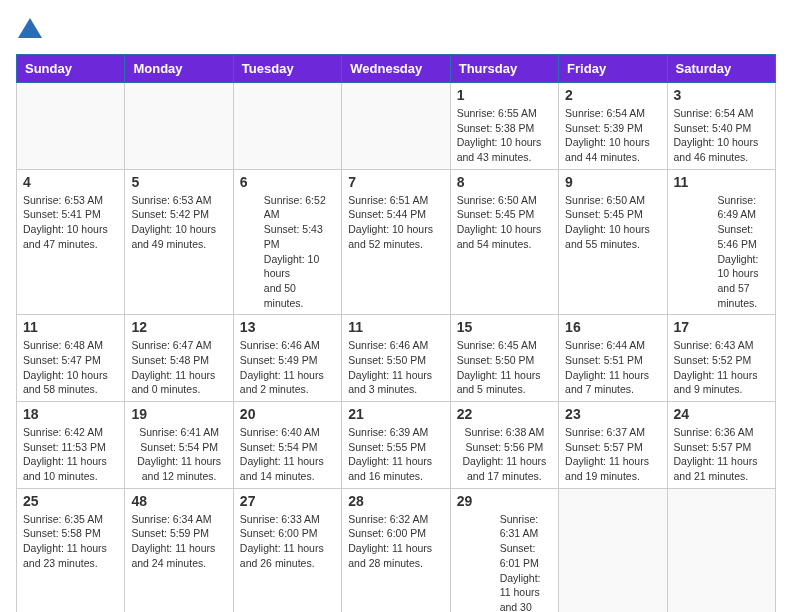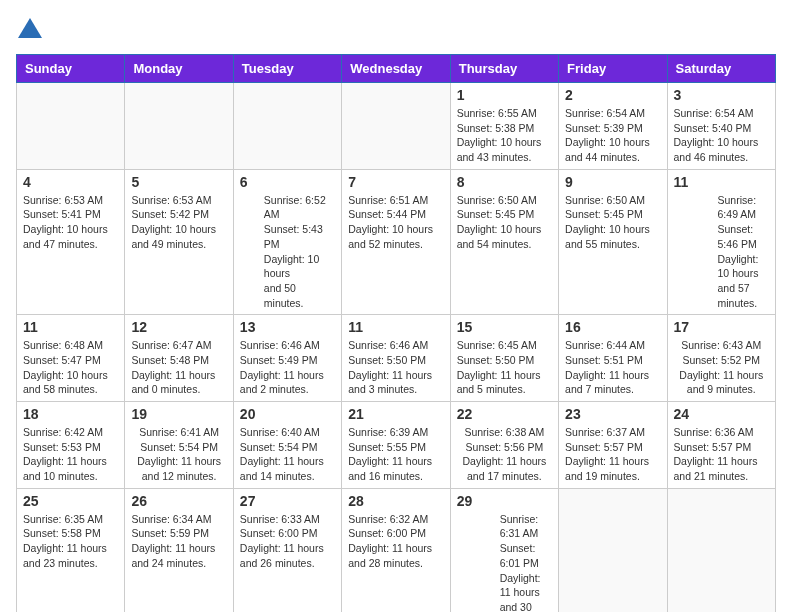--- a/index.html
+++ b/index.html
@@ -235,31 +235,31 @@
         </td>
         <td>
           <span class="day-number">16</span>
           <div class="day-info" style="white-space: pre-line;">Sunrise: 6:44 AM
 Sunset: 5:51 PM
 Daylight: 11 hours
 and 7 minutes.</div>
         </td>
         <td>
           <span class="day-number">17</span>
-          <div class="day-info" style="white-space: pre-line; text-align: center;">Sunrise: 6:43 AM
+          <div class="day-info" style="white-space: pre-line;">Sunrise: 6:43 AM
 Sunset: 5:52 PM
 Daylight: 11 hours
 and 9 minutes.</div>
         </td>
       </tr>
       <tr class="calendar-row">
         <td>
           <span class="day-number">18</span>
           <div class="day-info" style="white-space: pre-line;">Sunrise: 6:42 AM
-Sunset: 5:53 PM
+Sunset: 11:53 PM
 Daylight: 11 hours
 and 10 minutes.</div>
         </td>
         <td>
           <span class="day-number">19</span>
           <div class="day-info" style="white-space: pre-line; text-align: center;">Sunrise: 6:41 AM
 Sunset: 5:54 PM
 Daylight: 11 hours
 and 12 minutes.</div>
         </td>
@@ -301,21 +301,21 @@
       </tr>
       <tr class="calendar-row">
         <td>
           <span class="day-number">25</span>
           <div class="day-info" style="white-space: pre-line;">Sunrise: 6:35 AM
 Sunset: 5:58 PM
 Daylight: 11 hours
 and 23 minutes.</div>
         </td>
         <td>
-          <span class="day-number">26</span>
+          <span class="day-number">48</span>
           <div class="day-info" style="white-space: pre-line;">Sunrise: 6:34 AM
 Sunset: 5:59 PM
 Daylight: 11 hours
 and 24 minutes.</div>
         </td>
         <td>
           <span class="day-number">27</span>
           <div class="day-info" style="white-space: pre-line;">Sunrise: 6:33 AM
 Sunset: 6:00 PM
 Daylight: 11 hours

